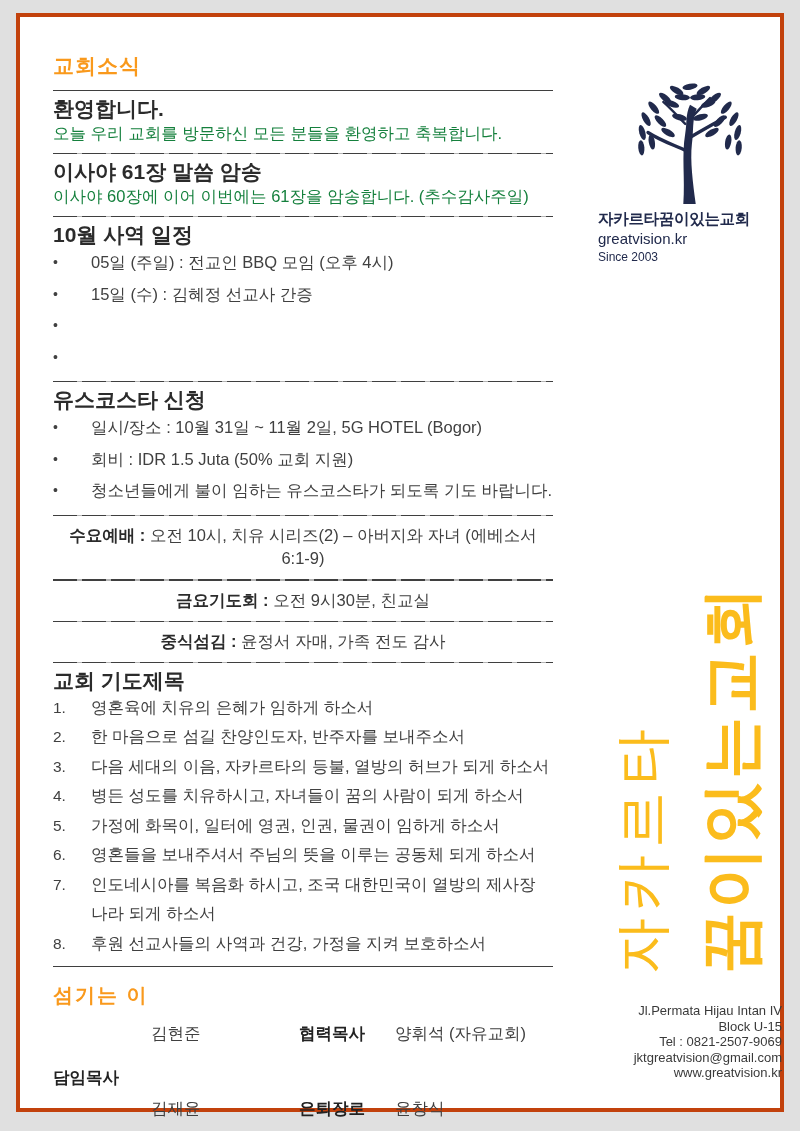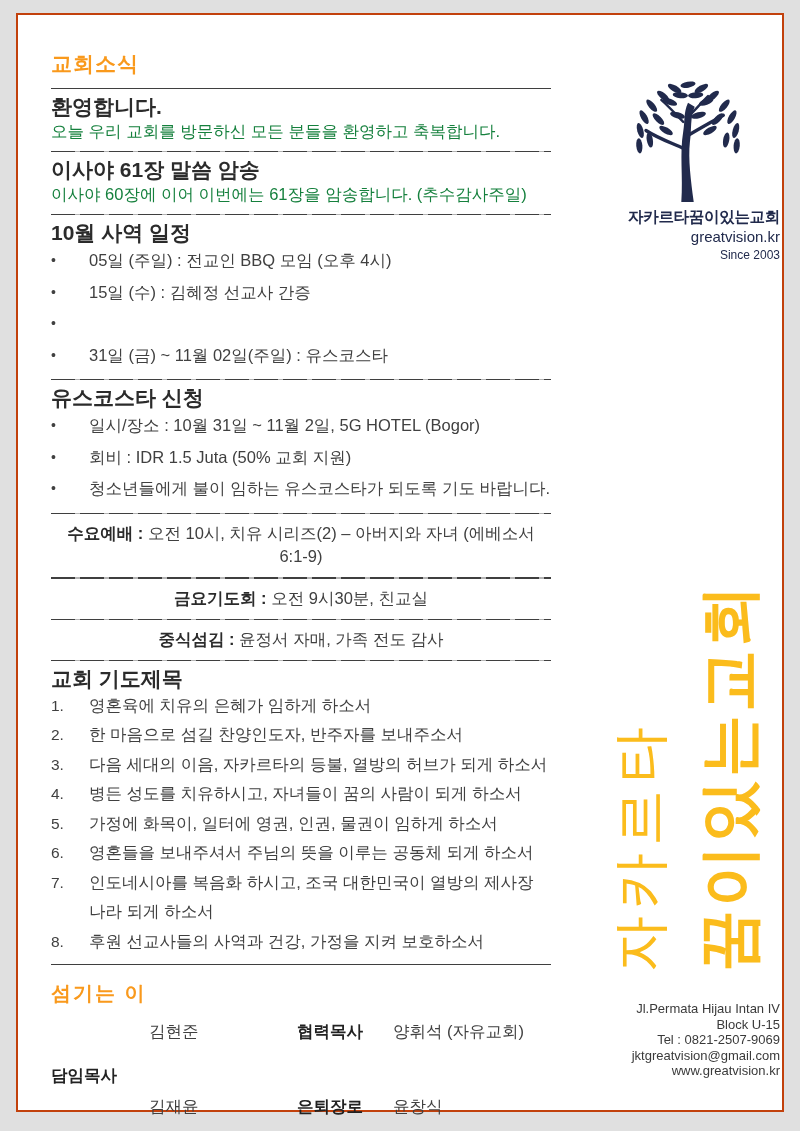--- a/index.html
+++ b/index.html
@@ -6,21 +6,21 @@
   html,body { width:800px; height:1131px; }
   body {
     background:#e0e0e0;
     font-family:"Liberation Sans","DejaVu Sans",sans-serif;
     color:#3c3c3c;
     position:relative;
     overflow:hidden;
   }
   .page {
     position:absolute; left:16px; top:13px; right:16px; bottom:19px;
-    background:#ffffff; border:2px solid #c2410c;
+    background:#ffffff; border:4px solid #c2410c;
   }
 
   
   .left-col { position:absolute; left:33px; top:36px; width:500px; }
   .h1 {
     color:#f9991c; font-size:21px; font-weight:bold; letter-spacing:1px;
     line-height:26px; margin-bottom:11px;
   }
   .rule { height:1px; margin:0; background:repeating-linear-gradient(90deg,#3f3f3f 0 24px,#b5b5b5 24px 29px); }
   .rule.solid { background:#3f3f3f; }
@@ -44,21 +44,21 @@
     line-height:25px; margin-bottom:13px;
   }
   .staff { display:grid; grid-template-columns:96px 146px 94px 1fr; row-gap:6px; column-gap:2px;
            font-size:16.5px; line-height:25px; }
   .staff .lbl { font-weight:bold; color:#222; }
   .staff .lbl.justify { text-align:justify; text-align-last:justify; padding-right:4px;margin-top:44px; }
   .staff .val { color:#404040; }
   .staff .span3 { grid-column:2 / 5; }
 
   
-  .logo-block { position:absolute; left:578px; top:63px; width:184px; text-align:right; }
+  .logo-block { position:absolute; left:578px; top:63px; width:184px; text-align:left; }
   .logo-block svg { display:block; margin:0 auto; }
   .logo-title { font-size:15.5px; color:#212a4c; line-height:21px; margin-top:2px; }
   .logo-title .w600 { font-weight:600; letter-spacing:-0.3px; }
   .logo-title .w800 { font-weight:800; letter-spacing:-0.3px; }
   .logo-site { font-size:15px; color:#212a4c; line-height:19px; }
   .logo-since { font-size:12px; color:#212a4c; line-height:18px; }
 
   .vertical-brand {
     position:absolute; left:465px; top:664px; width:406px; height:180px;
     transform:rotate(-90deg);
@@ -99,21 +99,20 @@
       </div>
       <div class="li">
         <span class="marker">•</span>
         <span>15일 (수) : 김혜정 선교사 간증</span>
       </div>
       <div class="li">
         <span class="marker">•</span>
       </div>
       <div class="li">
         <span class="marker">•</span>
-        <span>31일 (금) ~ 11월 02일(주일) : 유스코스타</span>
       </div>
     </div>
     <div class="rule"></div>
 
     <div class="sec">
       <div class="sec-title">유스코스타 신청</div>
       <div class="li">
         <span class="marker">•</span>
         <span>일시/장소 : 10월 31일 ~ 11월 2일, 5G HOTEL (Bogor)</span>
       </div>

